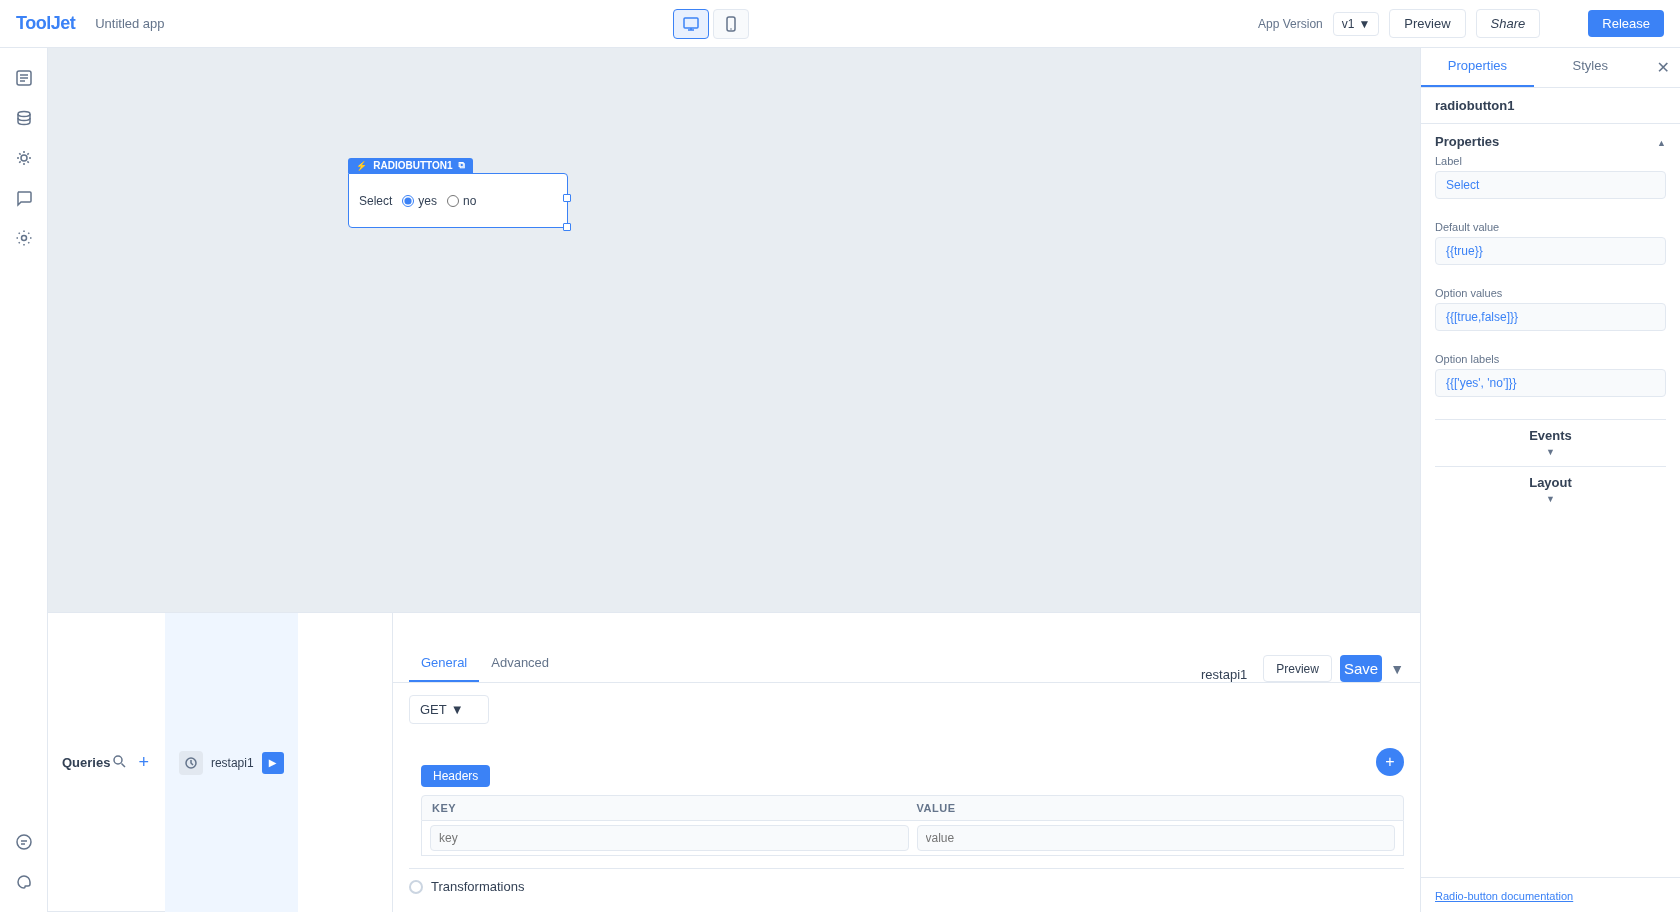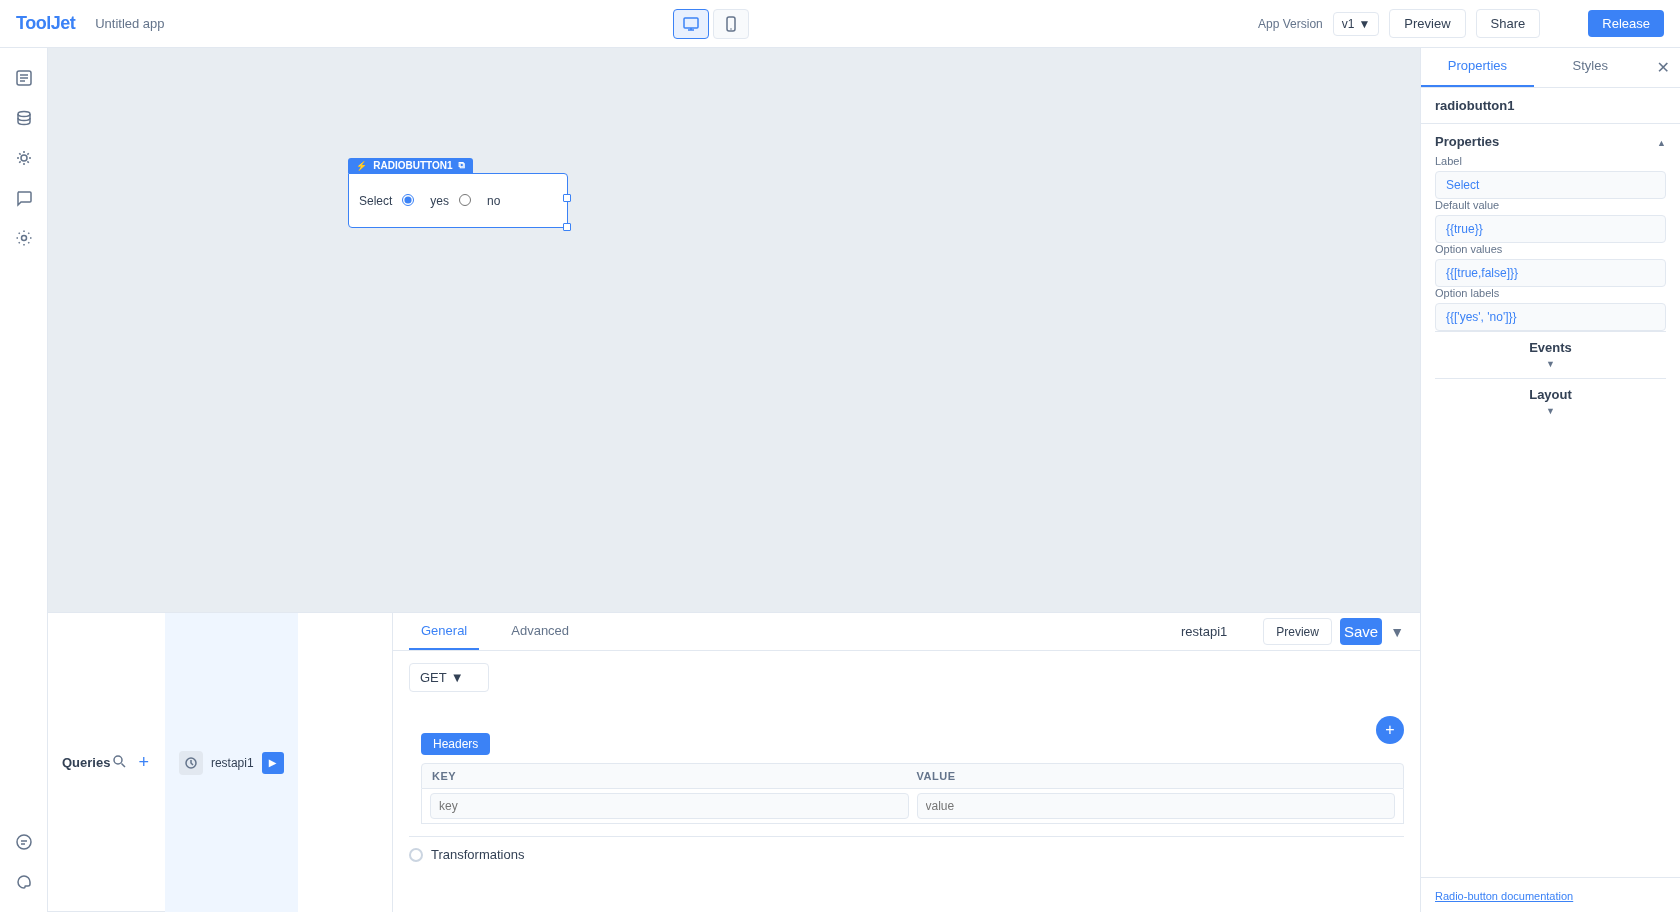--- a/index.html
+++ b/index.html
@@ -76,20 +76,21 @@
       cursor: pointer;
     }
     .btn-share {
       padding: 6px 14px;
       border: 1px solid #e2e8f0;
       border-radius: 4px;
       background: #fff;
       font-size: 13px;
       color: #334155;
       cursor: pointer;
+      font-style: italic;
     }
     .btn-release {
       padding: 6px 14px;
       border-radius: 4px;
       background: #3b82f6;
       font-size: 13px;
       color: #fff;
       cursor: pointer;
       border: none;
       margin-left: 38px;
@@ -179,22 +180,22 @@
       align-items: center;
       gap: 10px;
     }
     .widget-label-text {
       font-size: 12px;
       color: #334155;
       font-weight: 500;
     }
     .radio-option {
       display: flex;
-      align-items: flex-start;
-      gap: 16px;
+      align-items: center;
+      gap: 4px;
       font-size: 12px;
       color: #334155;
     }
     .radio-input {
       width: 12px;
       height: 12px;
       accent-color: #3b82f6;
     }
     .resize-handle {
       position: absolute;
@@ -300,24 +301,25 @@
 
     
     .query-editor {
       flex: 1;
       display: flex;
       flex-direction: column;
       overflow: hidden;
     }
     .query-tabs {
       display: flex;
-      align-items: center;
+      align-items: flex-end;
       padding: 0 16px;
       border-bottom: 1px solid #e2e8f0;
-      gap: 20px;
+      gap: 0;
+      margin-top: 32px;
     }
     .query-tab {
       padding: 10px 12px;
       font-size: 13px;
       color: #64748b;
       cursor: pointer;
       border-bottom: 2px solid transparent;
     }
     .query-tab.active {
       color: #3b82f6;
@@ -529,21 +531,21 @@
       display: flex;
       align-items: center;
       justify-content: space-between;
       padding: 10px 0 6px;
       font-size: 13px;
       font-weight: 600;
       color: #334155;
       cursor: pointer;
     }
     .prop-row {
-      margin-bottom: 0;
+      margin-bottom: 22px;
     }
     .prop-label {
       font-size: 11px;
       color: #64748b;
       margin-bottom: 4px;
       font-weight: 500;
     }
     .prop-value-box {
       border: 1px solid #e2e8f0;
       border-radius: 4px;

